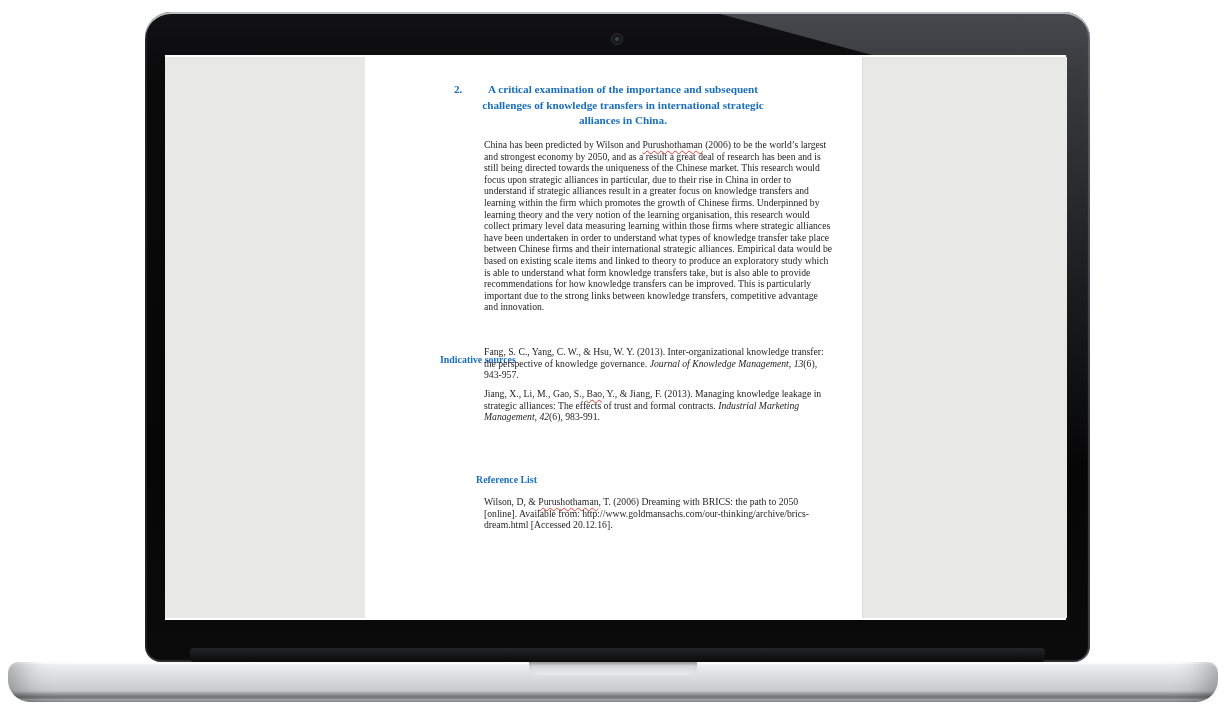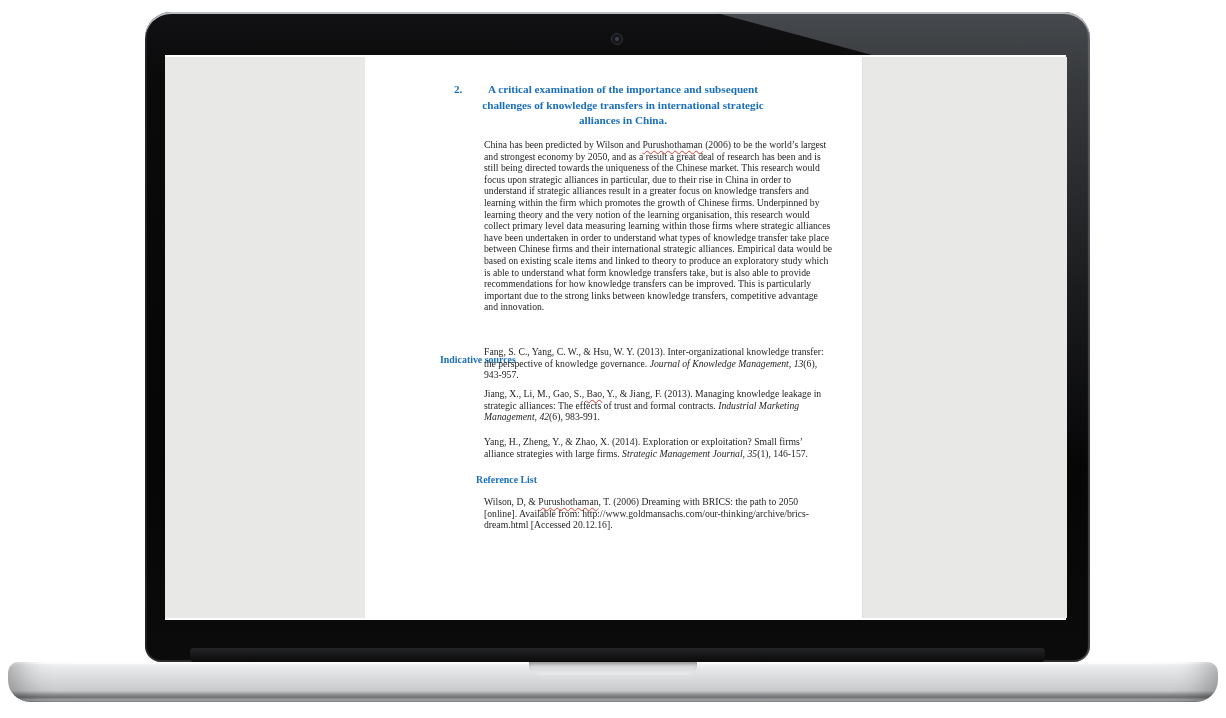--- a/index.html
+++ b/index.html
@@ -127,21 +127,20 @@
         </div>
 
         <div class="para body-para"><span class="seg-plain">China has been predicted by Wilson and </span><span class="seg-misspelled">Purushothaman</span><span class="seg-plain"> (2006) to be the world’s largest and strongest economy by 2050, and as a result a great deal of research has been and is still being directed towards the uniqueness of the Chinese market. This research would focus upon strategic alliances in particular, due to their rise in China in order to understand if strategic alliances result in a greater focus on knowledge transfers and learning within the firm which promotes the growth of Chinese firms. Underpinned by learning theory and the very notion of the learning organisation, this research would collect primary level data measuring learning within those firms where strategic alliances have been undertaken in order to understand what types of knowledge transfer take place between Chinese firms and their international strategic alliances. Empirical data would be based on existing scale items and linked to theory to produce an exploratory study which is able to understand what form knowledge transfers take, but is also able to provide recommendations for how knowledge transfers can be improved. This is particularly important due to the strong links between knowledge transfers, competitive advantage and innovation.</span></div>
 
         <div class="sec-heading sec1-heading">Indicative sources</div>
 
         <div class="para ref-fang"><span class="seg-plain">Fang, S. C., Yang, C. W., &amp; Hsu, W. Y. (2013). Inter-organizational knowledge transfer: the perspective of knowledge governance. </span><span class="seg-italic">Journal of Knowledge Management, 13</span><span class="seg-plain">(6), 943-957.</span></div>
 
         <div class="para ref-jiang"><span class="seg-plain">Jiang, X., Li, M., Gao, S., </span><span class="seg-misspelled">Bao</span><span class="seg-plain">, Y., &amp; Jiang, F. (2013). Managing knowledge leakage in strategic alliances: The effects of trust and formal contracts. </span><span class="seg-italic">Industrial Marketing Management, 42</span><span class="seg-plain">(6), 983-991.</span></div>
 
-        <div class="para ref-yang"><span class="seg-plain">Yang, H., Zheng, Y., &amp; Zhao, X. (2014). Exploration or exploitation? Small firms’ alliance strategies with large firms. </span><span class="seg-italic">Strategic Management Journal, 35</span><span class="seg-plain">(1), 146-157.</span></div>
 
         <div class="sec-heading sec2-heading">Reference List</div>
 
         <div class="para ref-wilson"><span class="seg-plain">Wilson, D, &amp; </span><span class="seg-misspelled">Purushothaman</span><span class="seg-plain">, T. (2006) Dreaming with BRICS: the path to 2050 [online]. Available from: http://www.goldmansachs.com/our-thinking/archive/brics-dream.html [Accessed 20.12.16].</span></div>
 
       </div>
     </div>
 
     <div class="hinge"></div>
   </div>

